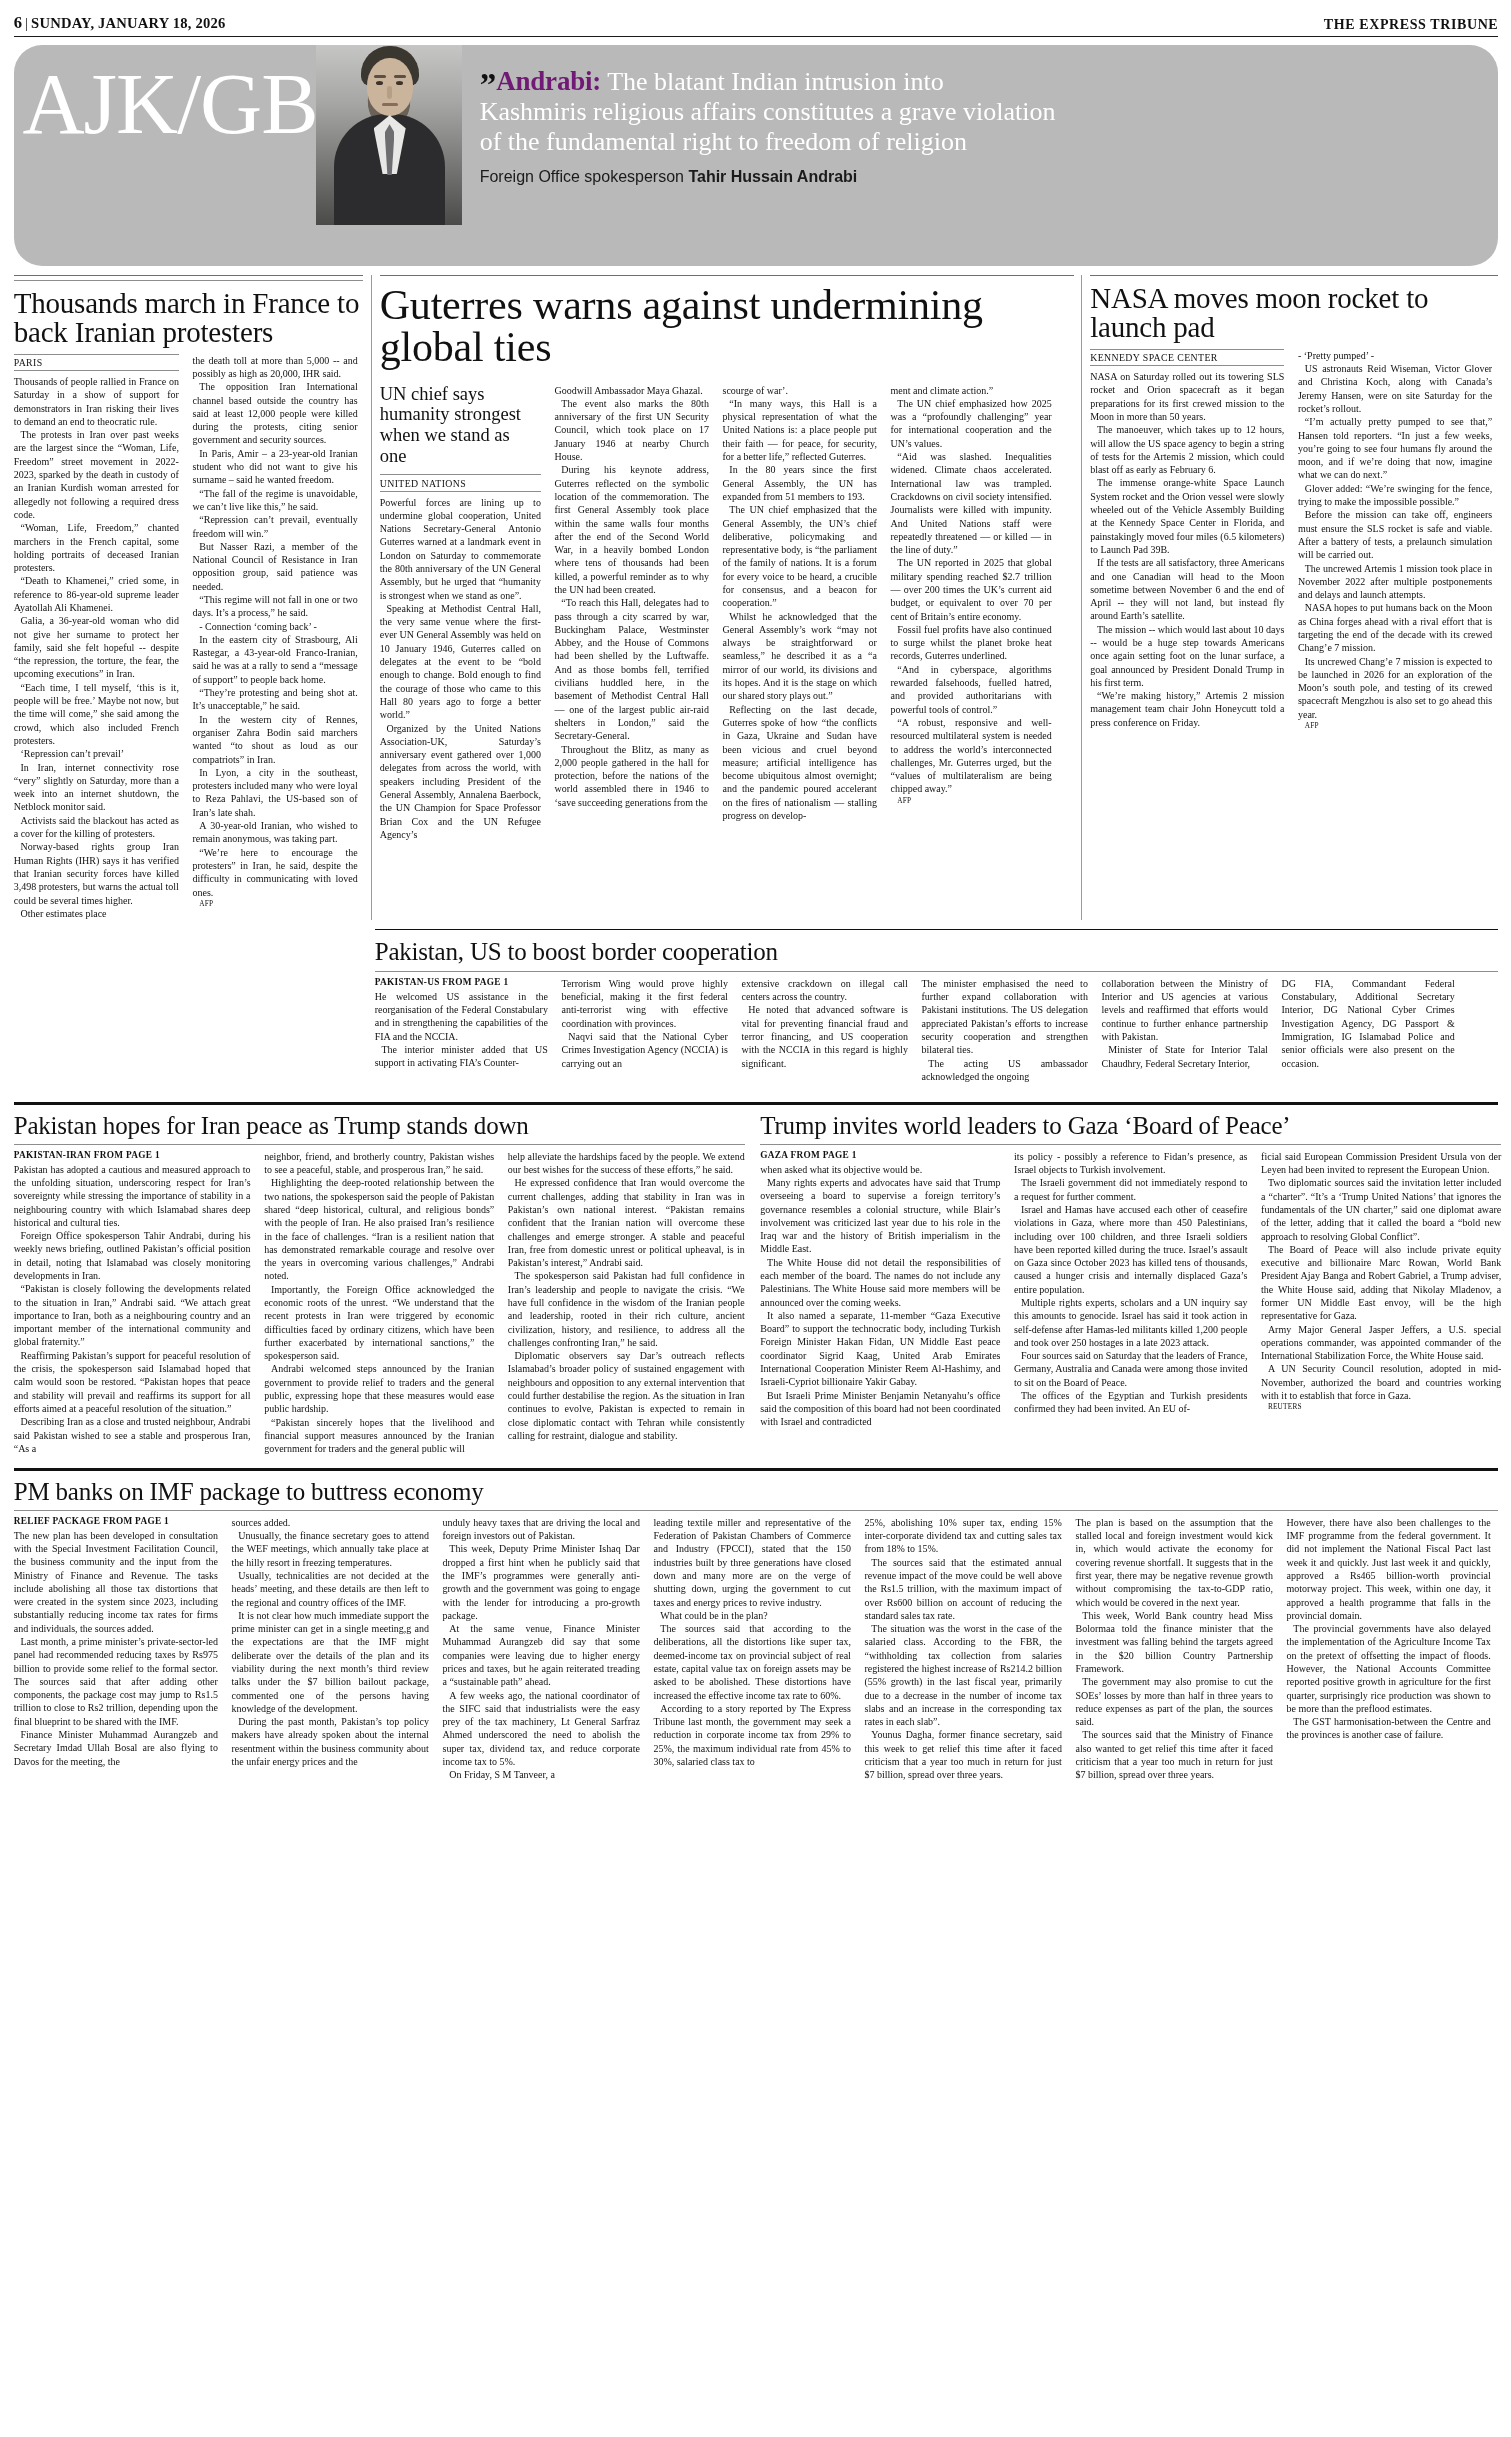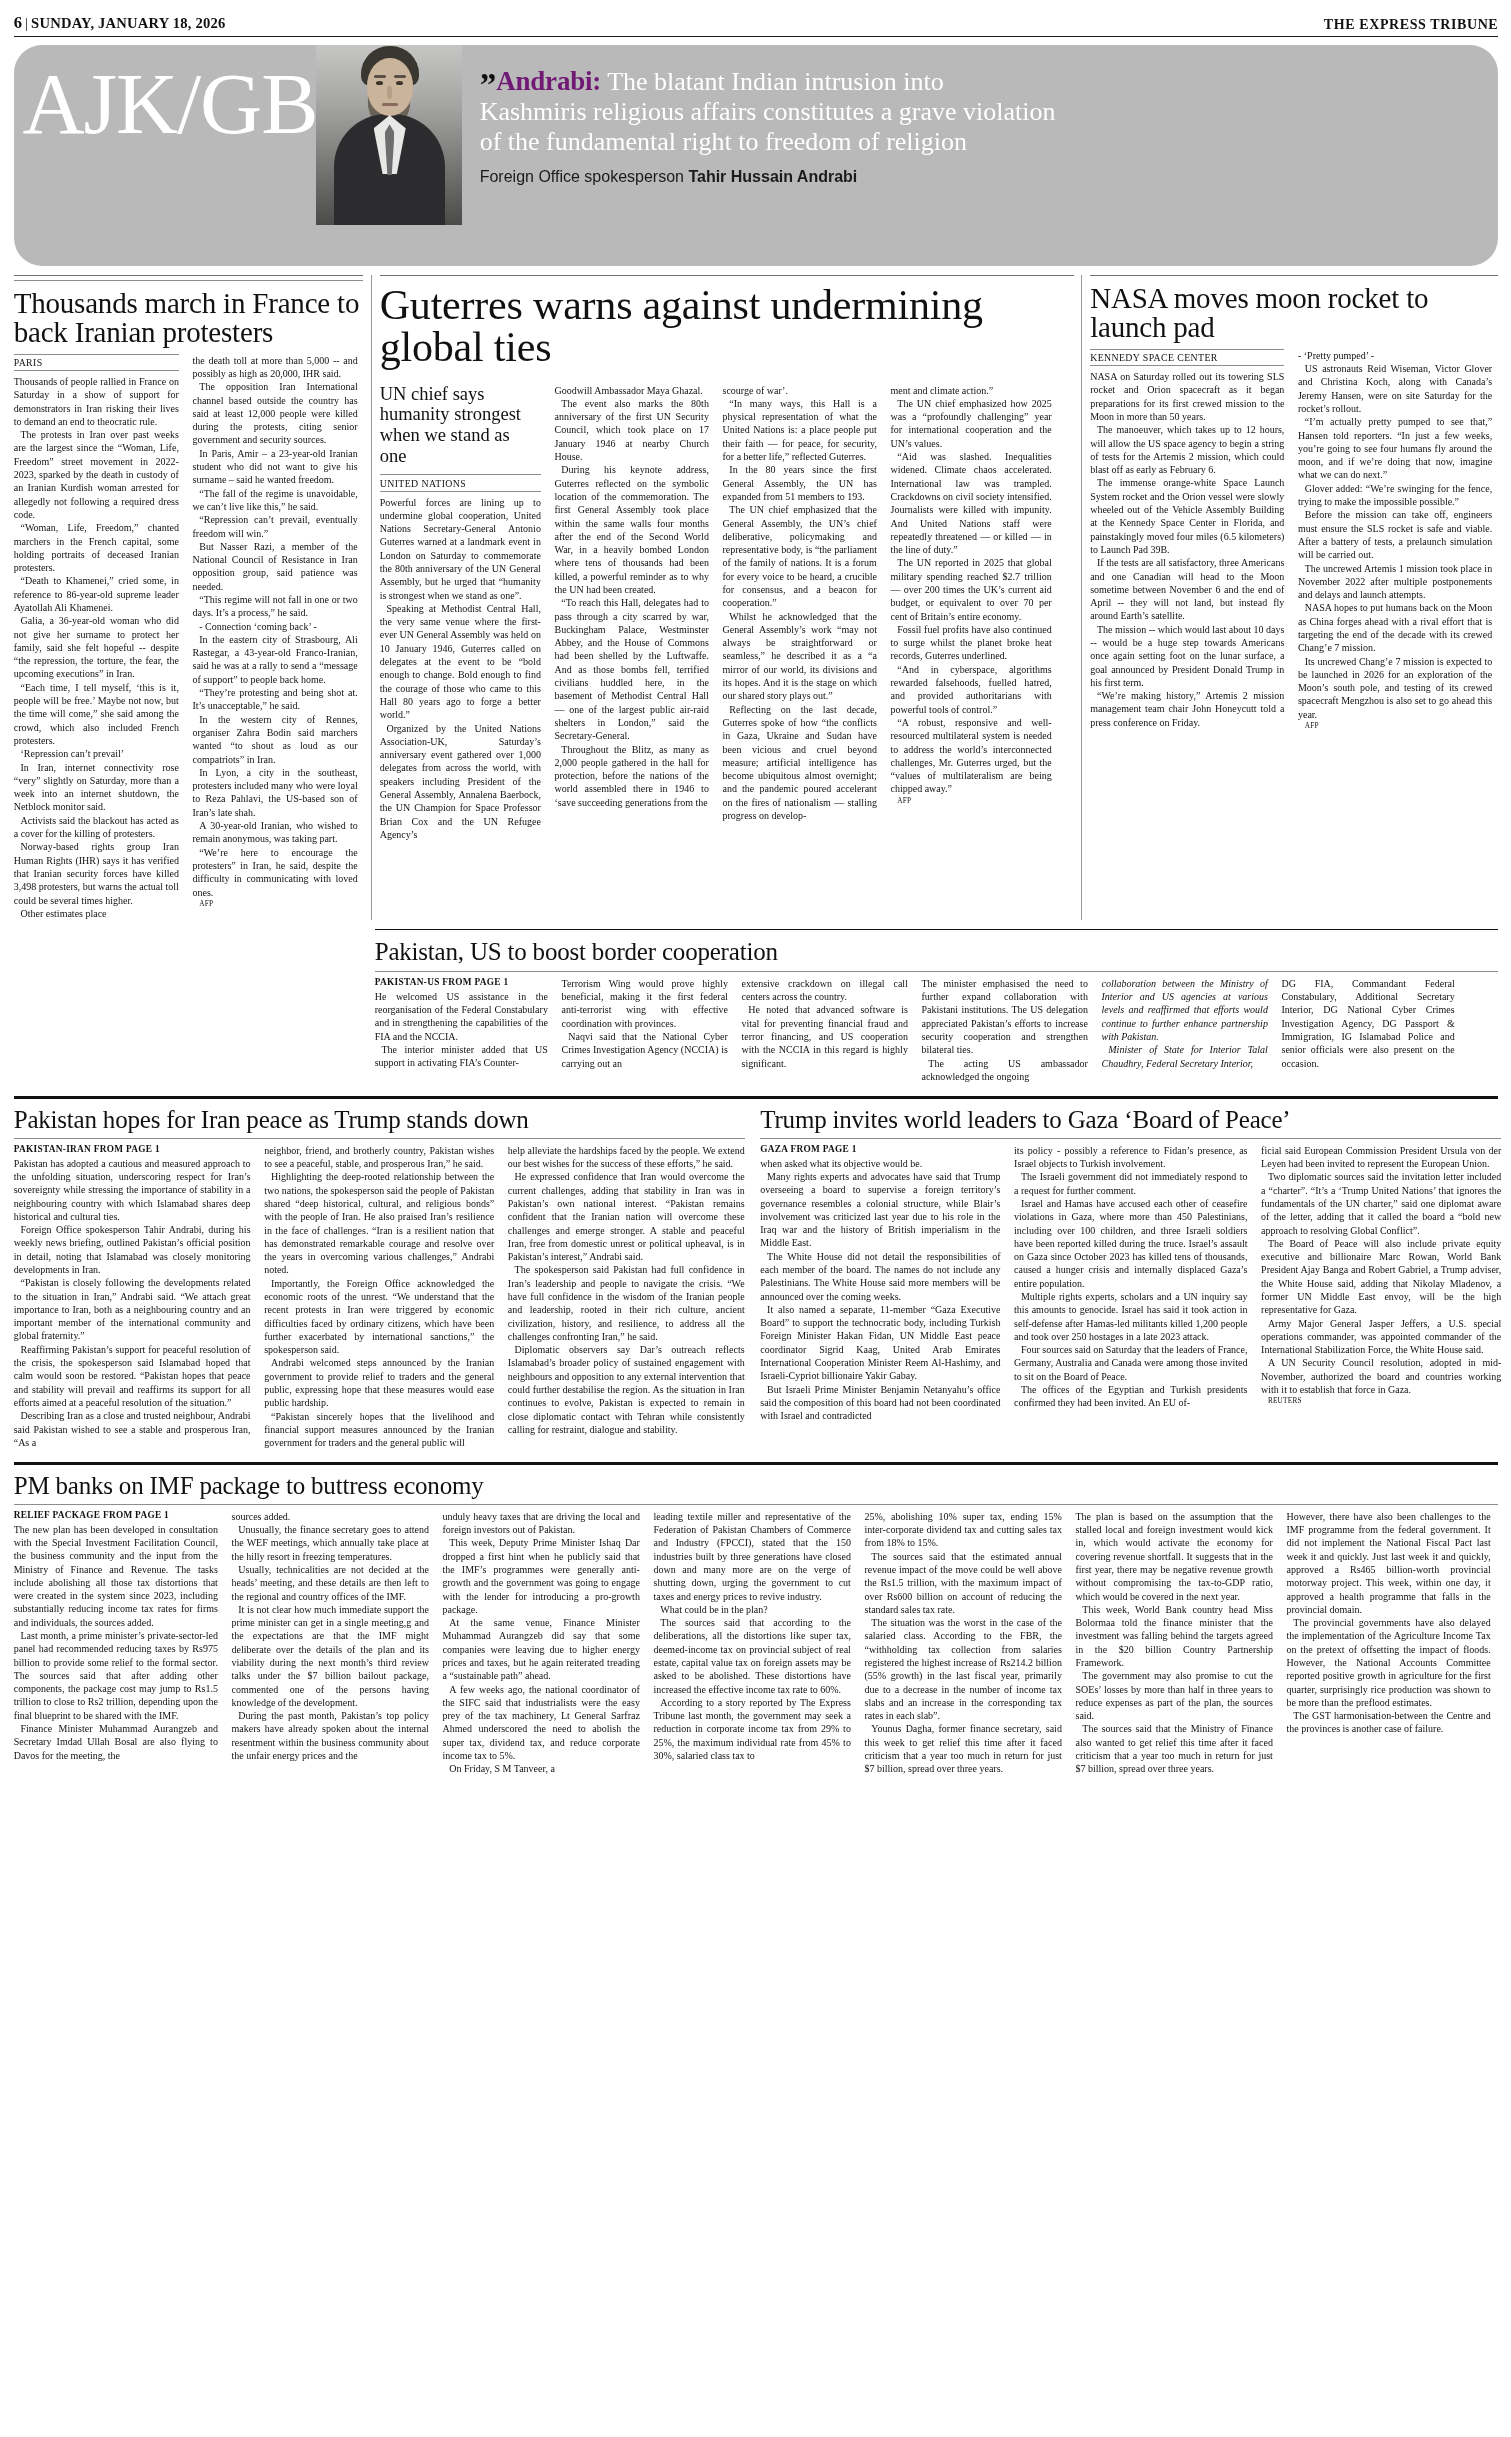--- a/index.html
+++ b/index.html
@@ -303,35 +303,35 @@
           <p class="noind">extensive crackdown on illegal call centers across the country.</p>
           <p>He noted that advanced software is vital for preventing financial fraud and terror financing, and US cooperation with the NCCIA in this regard is highly significant.</p>
         </div>
       </div>
       <div style="width:180px; padding:0 6.8px;">
         <div class="body-col">
           <p class="noind">The minister emphasised the need to further expand collaboration with Pakistani institutions. The US delegation appreciated Pakistan’s efforts to increase security cooperation and strengthen bilateral ties.</p>
           <p>The acting US ambassador acknowledged the ongoing</p>
         </div>
       </div>
-      <div style="width:180px; padding:0 6.8px;font-style:italic;">
+      <div style="width:180px; padding:0 6.8px;">
         <div class="body-col">
           <p class="noind">collaboration between the Ministry of Interior and US agencies at various levels and reaffirmed that efforts would continue to further enhance partnership with Pakistan.</p>
           <p>Minister of State for Interior Talal Chaudhry, Federal Secretary Interior,</p>
         </div>
       </div>
       <div style="width:180px; padding-left:6.8px;">
         <div class="body-col">
           <p class="noind">DG FIA, Commandant Federal Constabulary, Additional Secretary Interior, DG National Cyber Crimes Investigation Agency, DG Passport &amp; Immigration, IG Islamabad Police and senior officials were also present on the occasion.</p>
         </div>
       </div>
     </div>
   </div>
 
-  <div style="margin:13px 2px 0 2px;">
+  <div style="margin:19px 2px 0 2px;">
     <div class="hrule-black"></div>
     <div class="row">
       <div style="width:731px;">
         <div class="hl hl-md" style="padding:7.8px 0 5.9px 0;">Pakistan hopes for Iran peace as Trump stands down</div>
         <div class="hrule-thin"></div>
         <div class="row" style="margin-top:4.9px;">
           <div style="width:244px; padding-right:6.8px;">
             <div class="kicker">PAKISTAN-IRAN FROM PAGE 1</div>
             <div class="body-col" style="padding-top:2.9px;">
               <p class="noind">Pakistan has adopted a cautious and measured approach to the unfolding situation, underscoring respect for Iran’s sovereignty while stressing the importance of stability in a neighbouring country with which Islamabad shares deep historical and cultural ties.</p>

